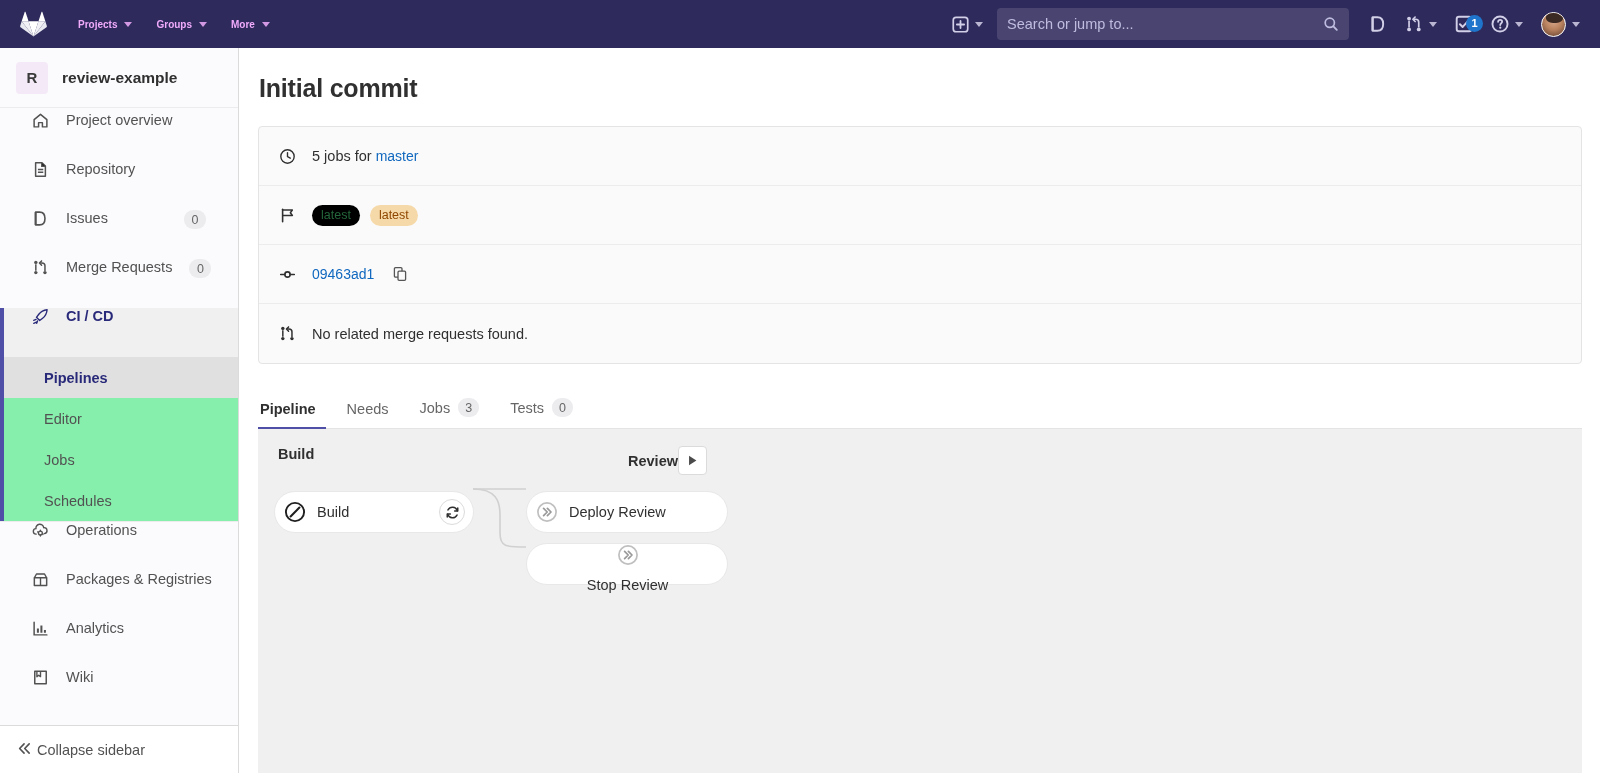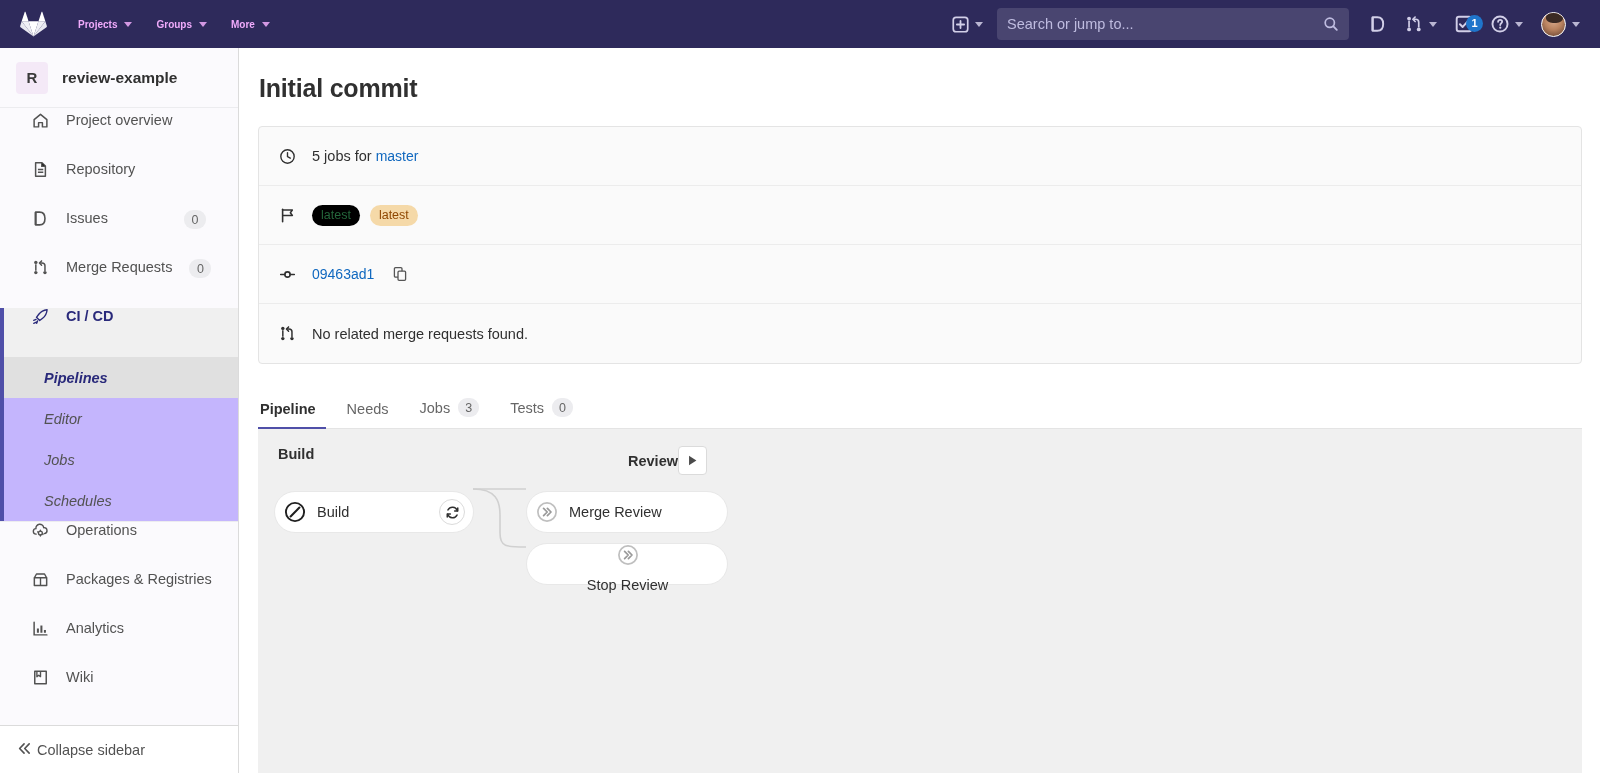--- a/index.html
+++ b/index.html
@@ -118,21 +118,21 @@
     display: flex; align-items: center; justify-content: center;
     padding: 0 6px;
   }
   .sb-item.active {
     background: #f0f0f0; color: #29297a; font-weight: bold;
   }
   .sb-item.active::before {
     content: ""; position: absolute; left: 0; top: 0;
     width: 4px; height: 100%; background: #4f4fa8;
   }
-  .sb-sub { background: #c4b5fd; position: relative; font-style: italic; }
+  .sb-sub { background: #86efac; position: relative; }
   .sb-sub::before {
     content: ""; position: absolute; left: 0; top: 0;
     width: 4px; height: 100%; background: #4f4fa8;
   }
   .sb-subitem {
     display: flex; align-items: center;
     height: 41px; padding: 0 16px 0 44px;
     color: #525252; font-size: 14.5px; cursor: pointer;
   }
   .sb-subitem.cur { background: #e0e0e0; color: #29297a; font-weight: bold; }
@@ -576,21 +576,21 @@
       </span>
     </div>
 
     <div class="job" style="left:268px; top:62px; width:202px;">
       <span style="display:flex">
         <svg width="22" height="22" viewBox="0 0 22 22" aria-hidden="true">
           <circle cx="11" cy="11" r="9.1" fill="none" stroke="#bfbfbf" stroke-width="1.7"></circle>
           <path d="M7.6 7.4L11.2 11l-3.6 3.6M11.4 7.4L15 11l-3.6 3.6" fill="none" stroke="#999" stroke-width="1.7" stroke-linecap="round" stroke-linejoin="round"></path>
         </svg>
       </span>
-      <span class="jname">Merge Review</span>
+      <span class="jname">Deploy Review</span>
     </div>
 
     <div class="job" style="left:268px; top:114px; width:202px;flex-direction:column;">
       <span style="display:flex">
         <svg width="22" height="22" viewBox="0 0 22 22" aria-hidden="true">
           <circle cx="11" cy="11" r="9.1" fill="none" stroke="#bfbfbf" stroke-width="1.7"></circle>
           <path d="M7.6 7.4L11.2 11l-3.6 3.6M11.4 7.4L15 11l-3.6 3.6" fill="none" stroke="#999" stroke-width="1.7" stroke-linecap="round" stroke-linejoin="round"></path>
         </svg>
       </span>
       <span class="jname">Stop Review</span>

